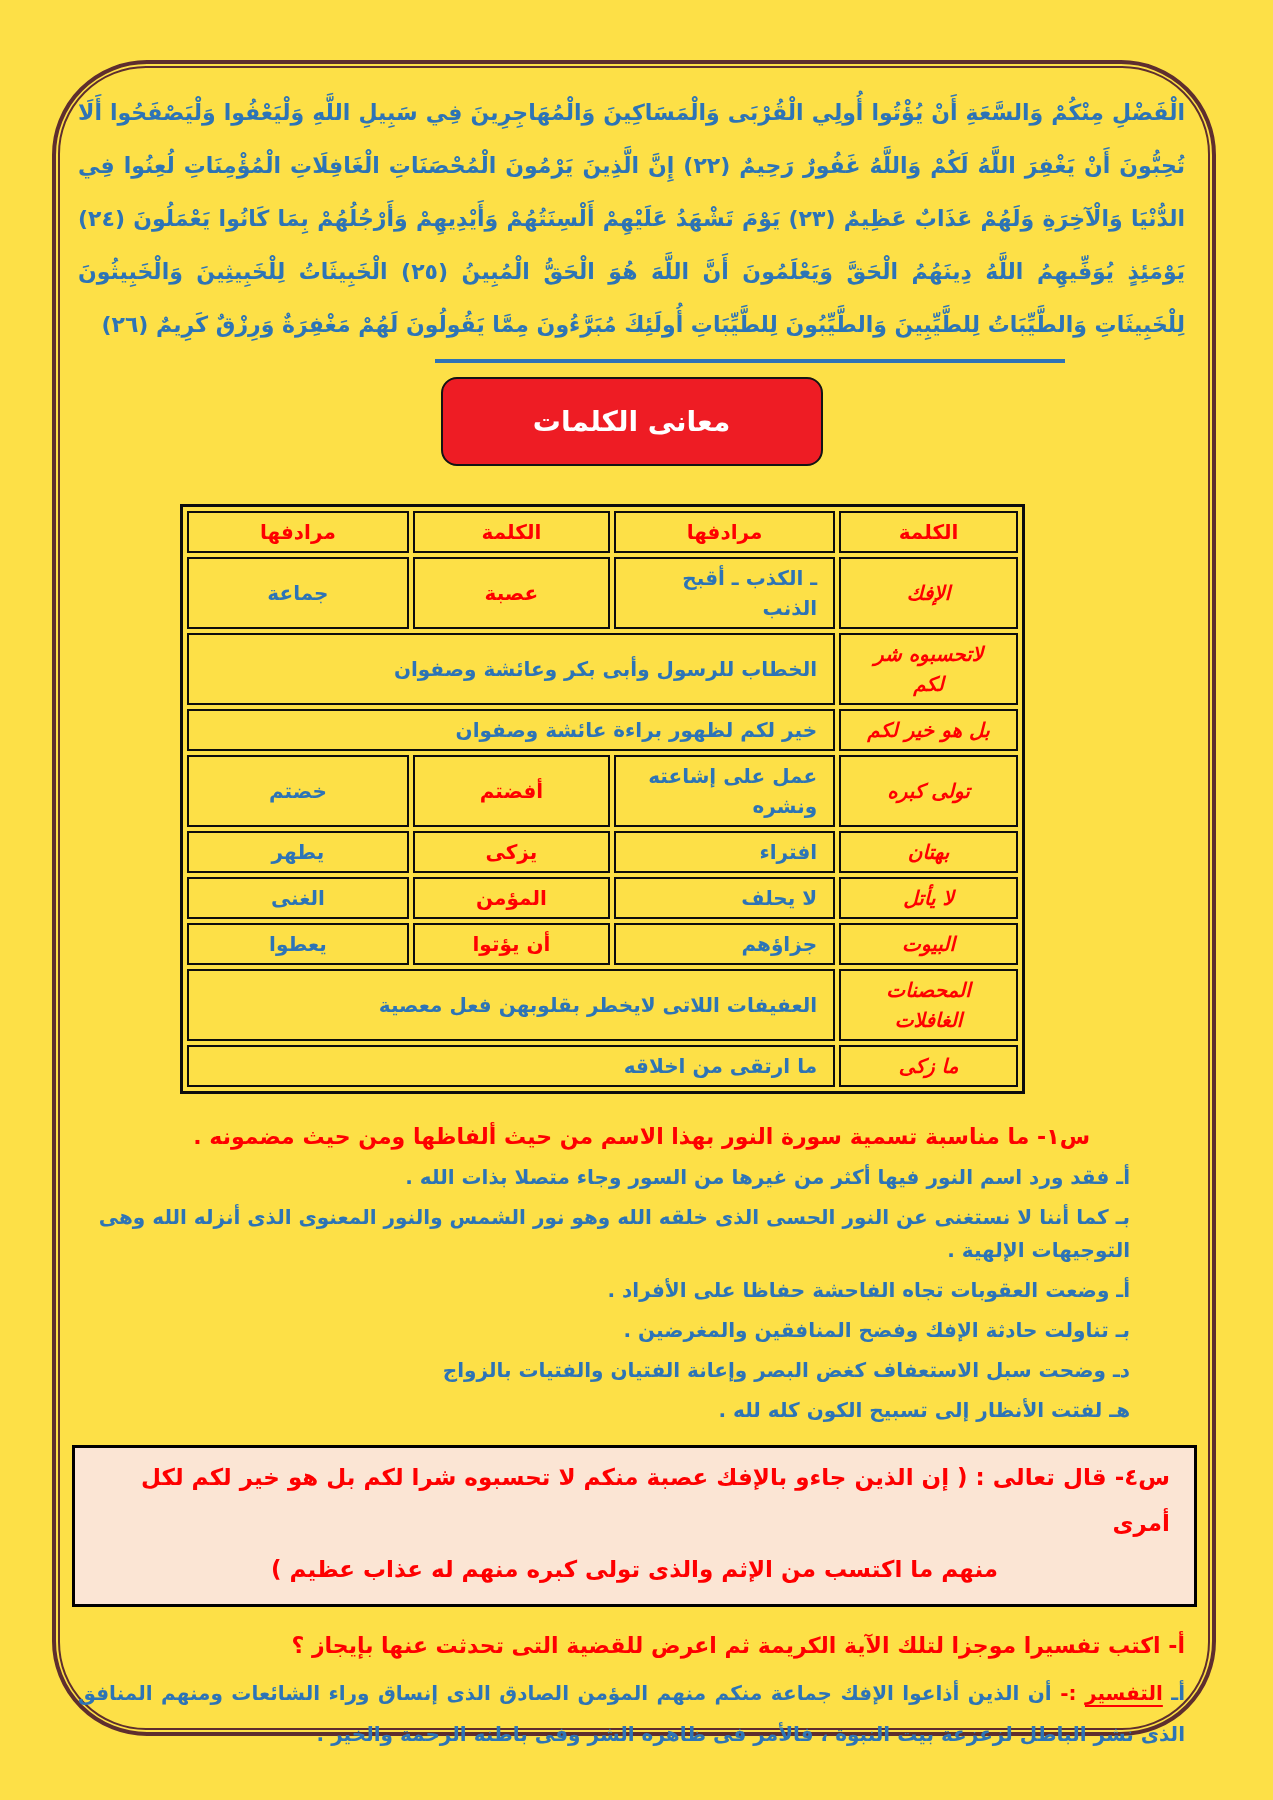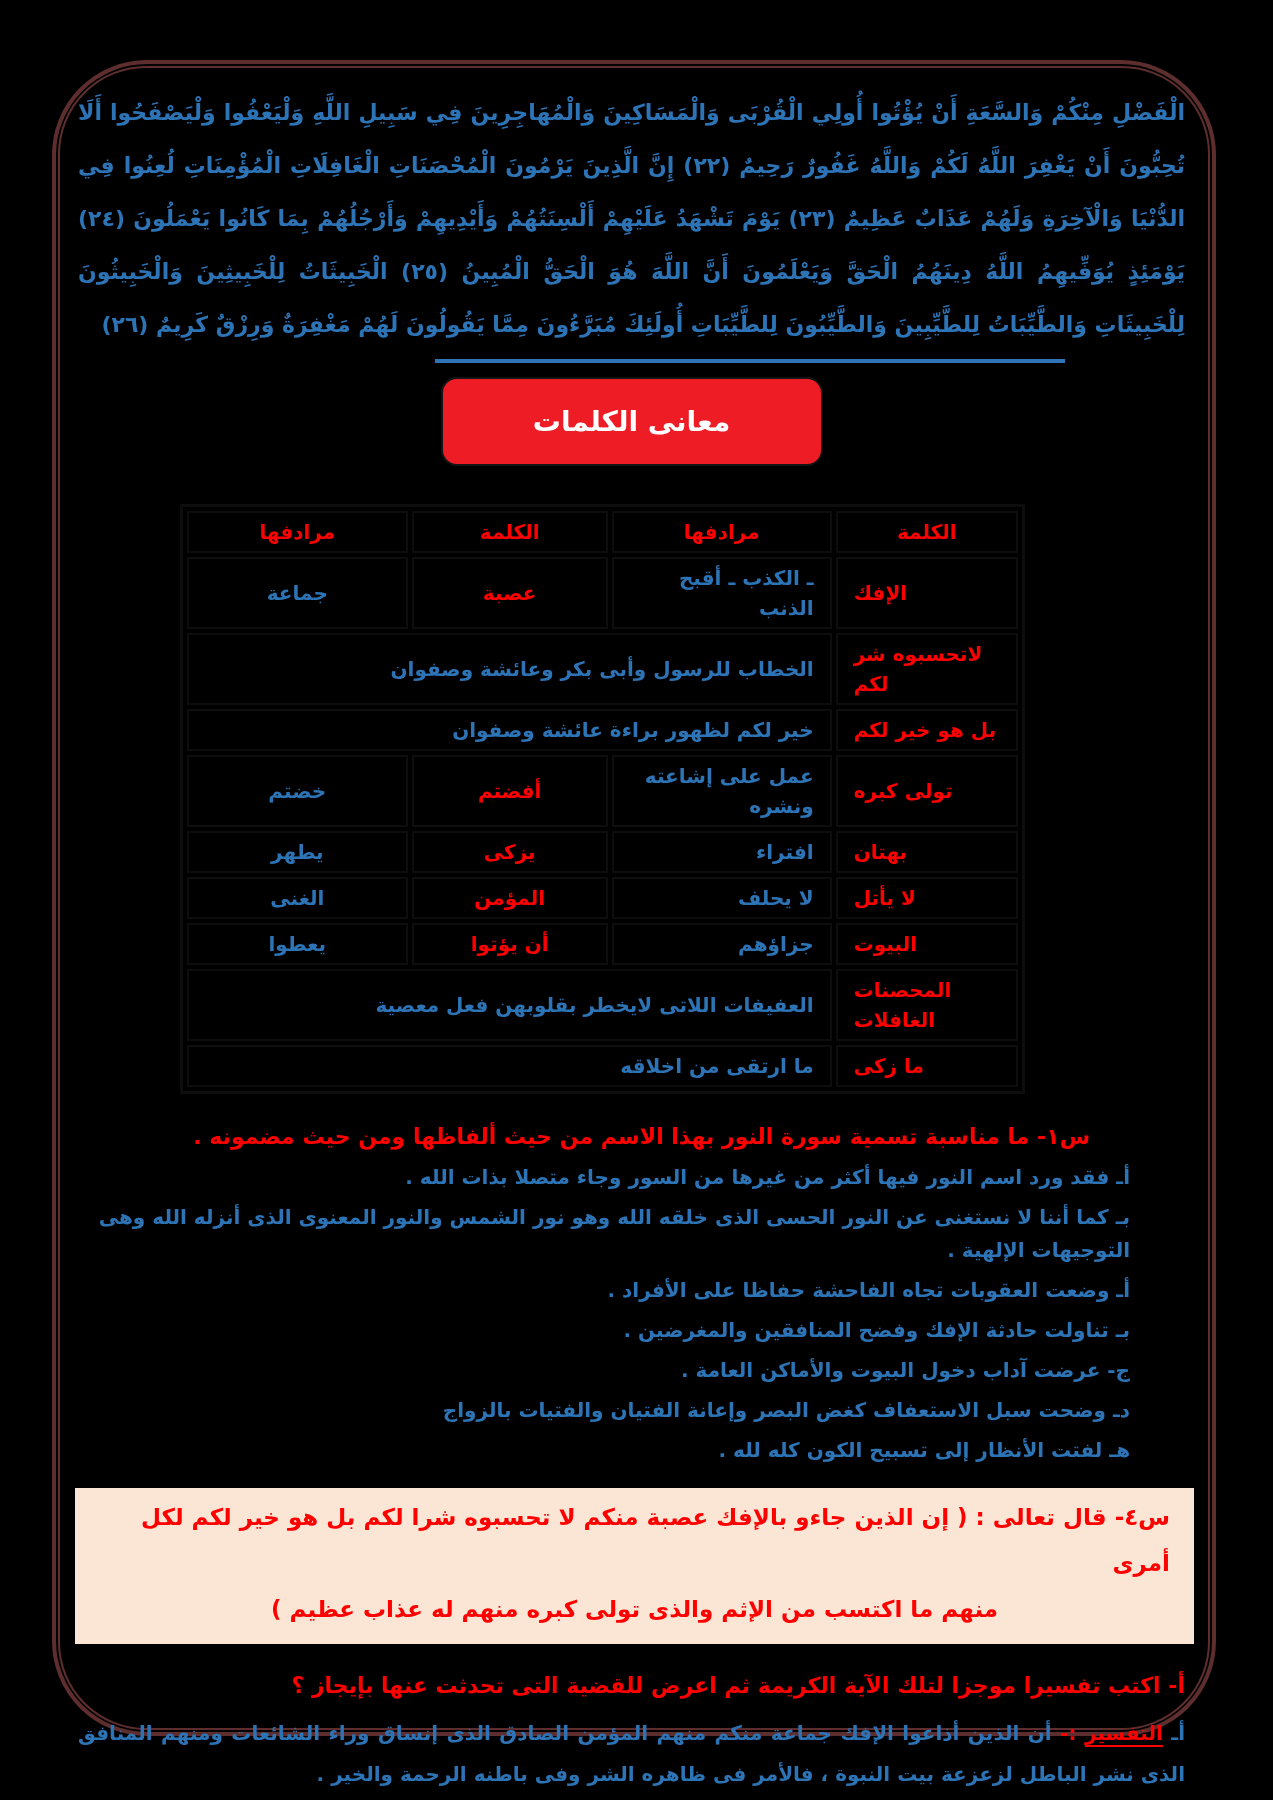--- a/index.html
+++ b/index.html
@@ -1,17 +1,17 @@
 <!DOCTYPE html>
 <html lang="ar" dir="rtl"><head>
 <meta charset="utf-8">
 <style>
   html,body{margin:0;padding:0;background:#fbe5d4;}
   .page{
-    position:relative;width:1273px;height:1800px;background:#000000;
+    position:relative;width:1273px;height:1800px;background:#fde047;
     overflow:hidden;font-family:"DejaVu Sans",sans-serif;direction:rtl;
   }
   
   .frame{
     position:absolute;left:52px;top:60px;width:1164px;height:1676px;
     border:4px solid #5e2e2e;border-radius:95px;z-index:0;box-sizing:border-box;
   }
   .frame-inner{
     position:absolute;inset:2px;border:2px solid #5e2e2e;border-radius:88px;
   }
@@ -30,21 +30,21 @@
 
   table.meanings{
     width:845px;margin:38px 160px 0 auto;direction:rtl;
     border:3px solid #0d0d0d;border-collapse:separate;border-spacing:4px;
   }
   table.meanings th,table.meanings td{
     border:2px solid #0d0d0d;padding:4px 16px;font-weight:bold;font-size:20px;
     line-height:30px;vertical-align:middle;
   }
   table.meanings th{color:#fe0000;text-align:center;}
-  .cell-word{color:#fe0000;text-align:left;}
+  .cell-word{color:#fe0000;text-align:center;font-style:italic;}
   .cell-word-c{color:#fe0000;text-align:center;}
   .cell-mean{color:#2d74b6;text-align:right;}
   .cell-mean-c{color:#2d74b6;text-align:center;}
   .c1{width:168px}.c2{width:232px}.c3{width:200px}.c4{width:233px}
 
   .q-title{
     margin:26px 95px 0 0;color:#fe0000;font-weight:bold;font-size:22px;line-height:34px;
   }
   .q-title.flush{margin-right:0;}
   .answer{
@@ -142,21 +142,20 @@
       </tr>
     </tbody>
       </table>
 
     <p class="q-title">س١- ما مناسبة تسمية سورة النور بهذا الاسم من حيث ألفاظها ومن حيث مضمونه .</p>
     <p class="answer">أـ فقد ورد اسم النور فيها أكثر من غيرها من السور  وجاء متصلا بذات الله .</p>
     <p class="answer">بـ كما أننا لا نستغنى عن النور الحسى الذى خلقه الله وهو نور الشمس والنور المعنوى الذى أنزله الله وهى التوجيهات الإلهية .</p>
 
     <p class="answer">أـ وضعت العقوبات تجاه الفاحشة حفاظا على الأفراد .</p>
     <p class="answer">بـ تناولت حادثة الإفك وفضح المنافقين والمغرضين .</p>
-    <p class="answer">ج- عرضت آداب دخول البيوت والأماكن العامة .</p>
     <p class="answer">دـ وضحت سبل الاستعفاف كغض البصر وإعانة الفتيان والفتيات بالزواج</p>
     <p class="answer">هـ لفتت الأنظار إلى تسبيح الكون كله لله .</p>
 
     <div class="qbox">
       <p class="l1">س٤- قال تعالى : ( إن الذين جاءو بالإفك عصبة منكم لا تحسبوه شرا لكم بل هو خير لكم لكل أمرى</p>
       <p class="l2">منهم ما اكتسب من الإثم والذى تولى كبره منهم له عذاب عظيم )</p>
     </div>
 
     <p class="q-title flush" style="margin-top:22px">أ- اكتب تفسيرا موجزا لتلك الآية الكريمة ثم اعرض للقضية التى تحدثت عنها بإيجاز ؟</p>
 

